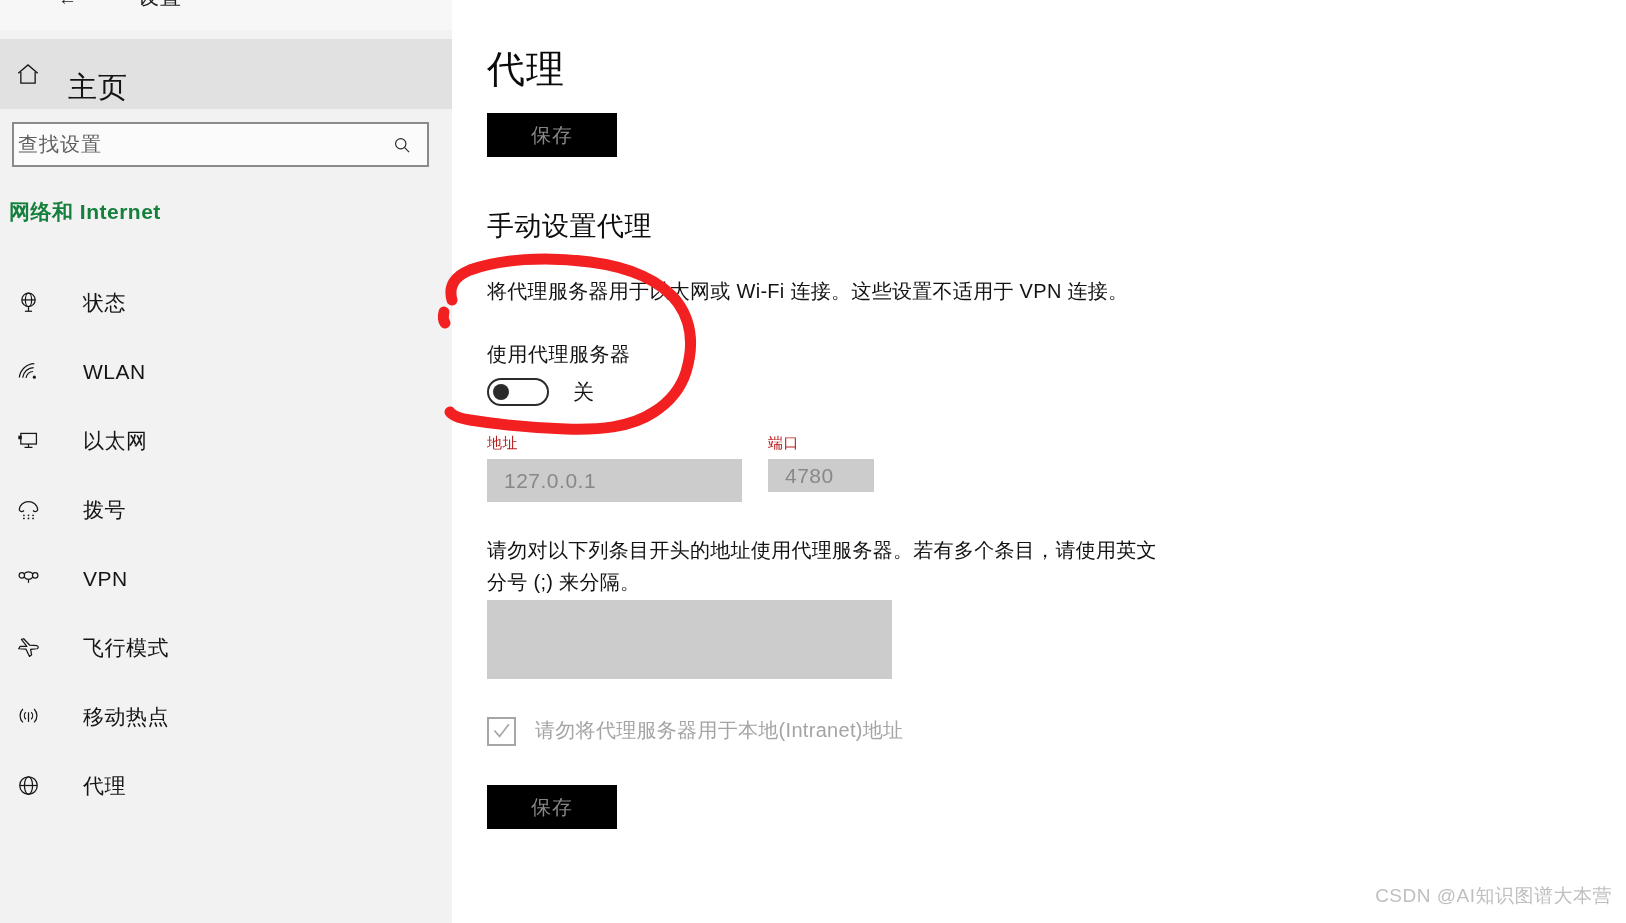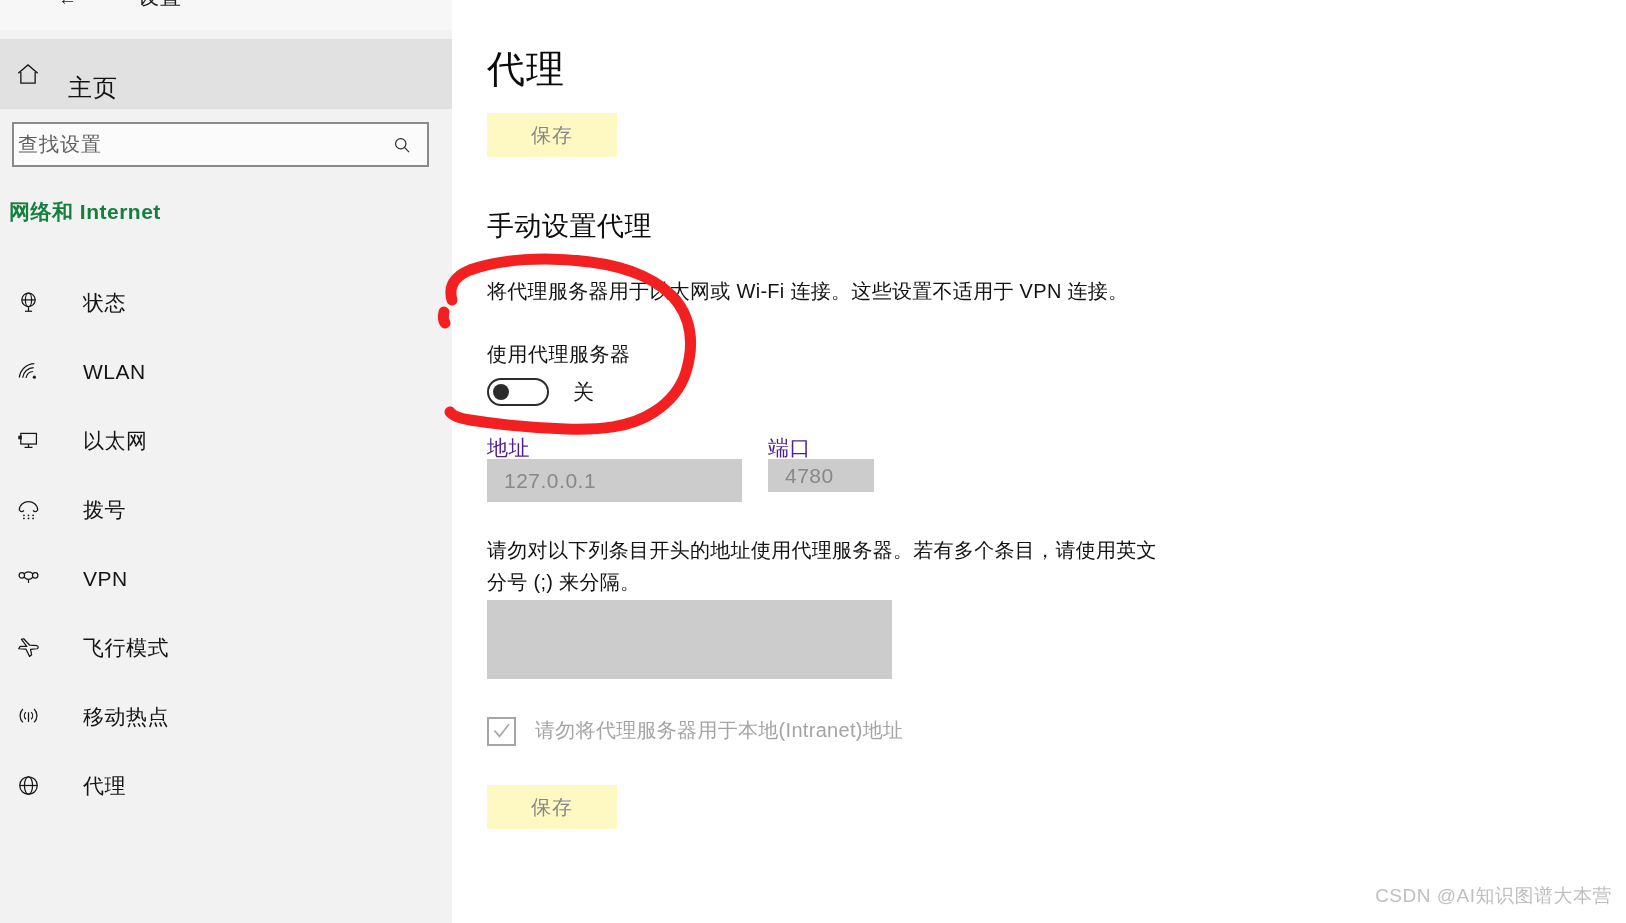--- a/index.html
+++ b/index.html
@@ -62,21 +62,21 @@
     align-items: center;
   }
   .home-icon {
     width: 30px; height: 30px;
     margin-left: 13px;
     display: flex; align-items: center; justify-content: center;
     color: #141414;
   }
   .home-label {
     margin-left: 25px;
-    font-size: 24px;
+    font-size: 29px;
     color: #131313;
     letter-spacing: 1px;
     margin-top: 27px;
   }
 
   .search-wrap {
     position: absolute;
     left: 12px; top: 122px;
     width: 417px;
     height: 45px;
@@ -152,21 +152,21 @@
   .page-title {
     position: absolute;
     left: 35px; top: 44px;
     font-size: 38px;
     color: #0b0b0b;
     letter-spacing: 1px;
   }
 
   .btn-save {
     position: absolute;
-    background: #fef9c3;
+    background: #000000;
     border: 0;
     font-family: Liberation Serif, serif;
     font-size: 20px;
     color: #878787;
     letter-spacing: 1px;
     cursor: default;
   }
   .btn-save-top {
     left: 35px; top: 113px;
     width: 130px; height: 44px;
@@ -224,22 +224,22 @@
     background: #2b2b2b;
   }
   .toggle-state {
     margin-left: 24px;
     font-size: 21px;
     color: #131313;
   }
 
   .field-label {
     position: absolute;
-    font-size: 21px;
-    color: #4c1d95;
+    font-size: 15px;
+    color: #b91c1c;
     letter-spacing: 0.5px;
   }
   .label-address { left: 35px; top: 434px; }
   .label-port    { left: 316px; top: 434px; }
 
   .field-box {
     position: absolute;
     background: #cccccc;
     border: 0;
     font-family: inherit;

